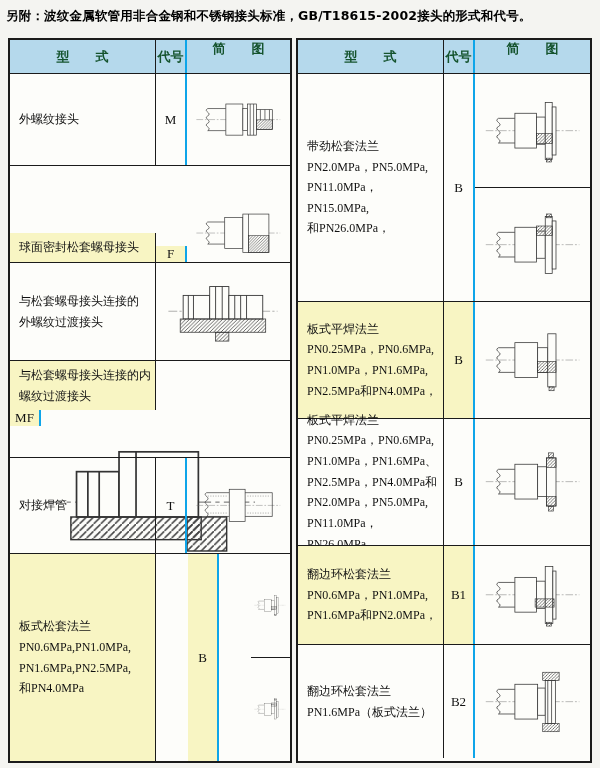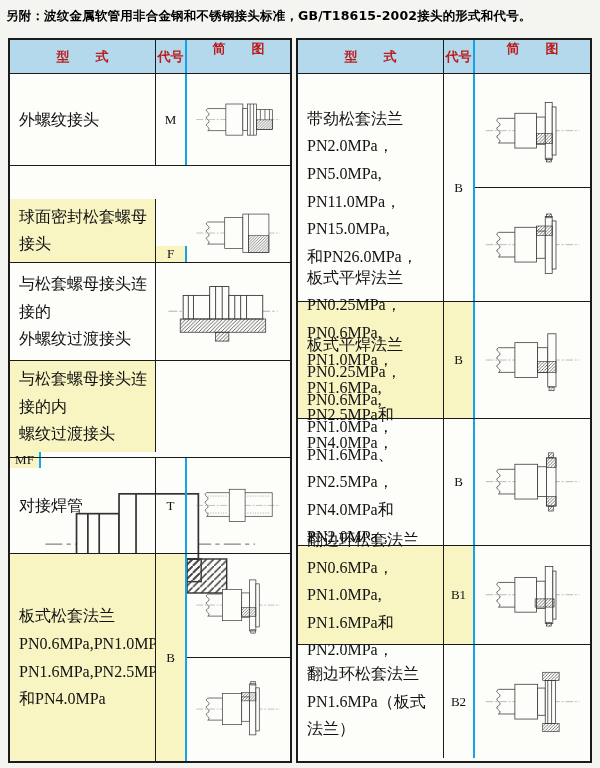--- a/index.html
+++ b/index.html
@@ -21,31 +21,31 @@
   }
   #left-table{left:8px;width:284px;height:725px;}
   #right-table{left:296px;width:296px;height:725px;}
   .trow{display:flex;border-top:1px solid #1b1b1b;flex:0 0 auto;box-sizing:border-box;}
   .trow.head{border-top:none;background:#b5d9ec;}
   .cell{box-sizing:border-box;display:flex;align-items:center;}
   .ctype{
     width:146px;border-right:1px solid #1b1b1b;
     padding:4px 4px 4px 9px;
     font-family:"Liberation Serif","DejaVu Serif",serif;
-    font-size:16px;line-height:1.72;white-space:pre-line;
+    font-size:12px;line-height:1.72;white-space:pre-line;
   }
   .ccode{
     width:31px;border-right:2px solid #0ea5e9;justify-content:center;
     font-family:"Liberation Serif","DejaVu Serif",serif;font-size:13px;
   }
   .cdiag{flex:1;flex-direction:column;align-items:stretch;}
   .hl{background:#f8f5c3;}
   .head .cell{
     justify-content:center;padding:0;
-    font-size:13px;font-weight:bold;color:#b91c1c;
+    font-size:13px;font-weight:bold;color:#14532d;
     font-family:"DejaVu Sans","Liberation Sans",sans-serif;
   }
   .head .ctype{line-height:normal;white-space:normal;}
   .dsub{flex:1;display:flex;align-items:center;justify-content:center;overflow:hidden;}
   .dsub + .dsub{border-top:1px solid #1b1b1b;}
   .dsub svg{width:88%;height:92%;}
   
   .pc{fill:#fdfdfa;stroke:#333;stroke-width:1.2;}
   .ht{fill:url(#hatch);stroke:#333;stroke-width:1;}
   .ln{fill:none;stroke:#333;stroke-width:1.2;}
@@ -155,21 +155,21 @@
             <path d="M24,27 H64 M24,69 H64" class="ln"></path>
             <path d="M24,27 c-9,5 9,8 0,14 c-9,5 9,8 0,14 c-9,5 9,8 0,14" class="ln"></path>
             <path d="M26,33 H62 M26,63 H62" class="dt"></path>
             <rect x="64" y="21" width="28" height="57" class="pc"></rect>
             <path d="M92,27 H140 V69 H92" class="ln"></path>
             <path d="M96,33 H137 M96,63 H137" class="dt"></path>
           </svg>
         </div>
       </div>
     </div>
-    <div class="trow" style="height: 208px;">
+    <div class="trow" style="height: 208px; gap: 32px;">
       <div class="cell ctype hl">板式松套法兰
 PN0.6MPa,PN1.0MPa,
 PN1.6MPa,PN2.5MPa,
 和PN4.0MPa</div>
       <div class="cell ccode hl">B</div>
       <div class="cell cdiag">
         <div class="dsub">
           <svg viewBox="0 0 160 100" preserveAspectRatio="xMidYMid meet">
             <path d="M6,49.5 H154" class="cl"></path>
             <path d="M26,30 H52 M26,69 H52" class="ln"></path>

